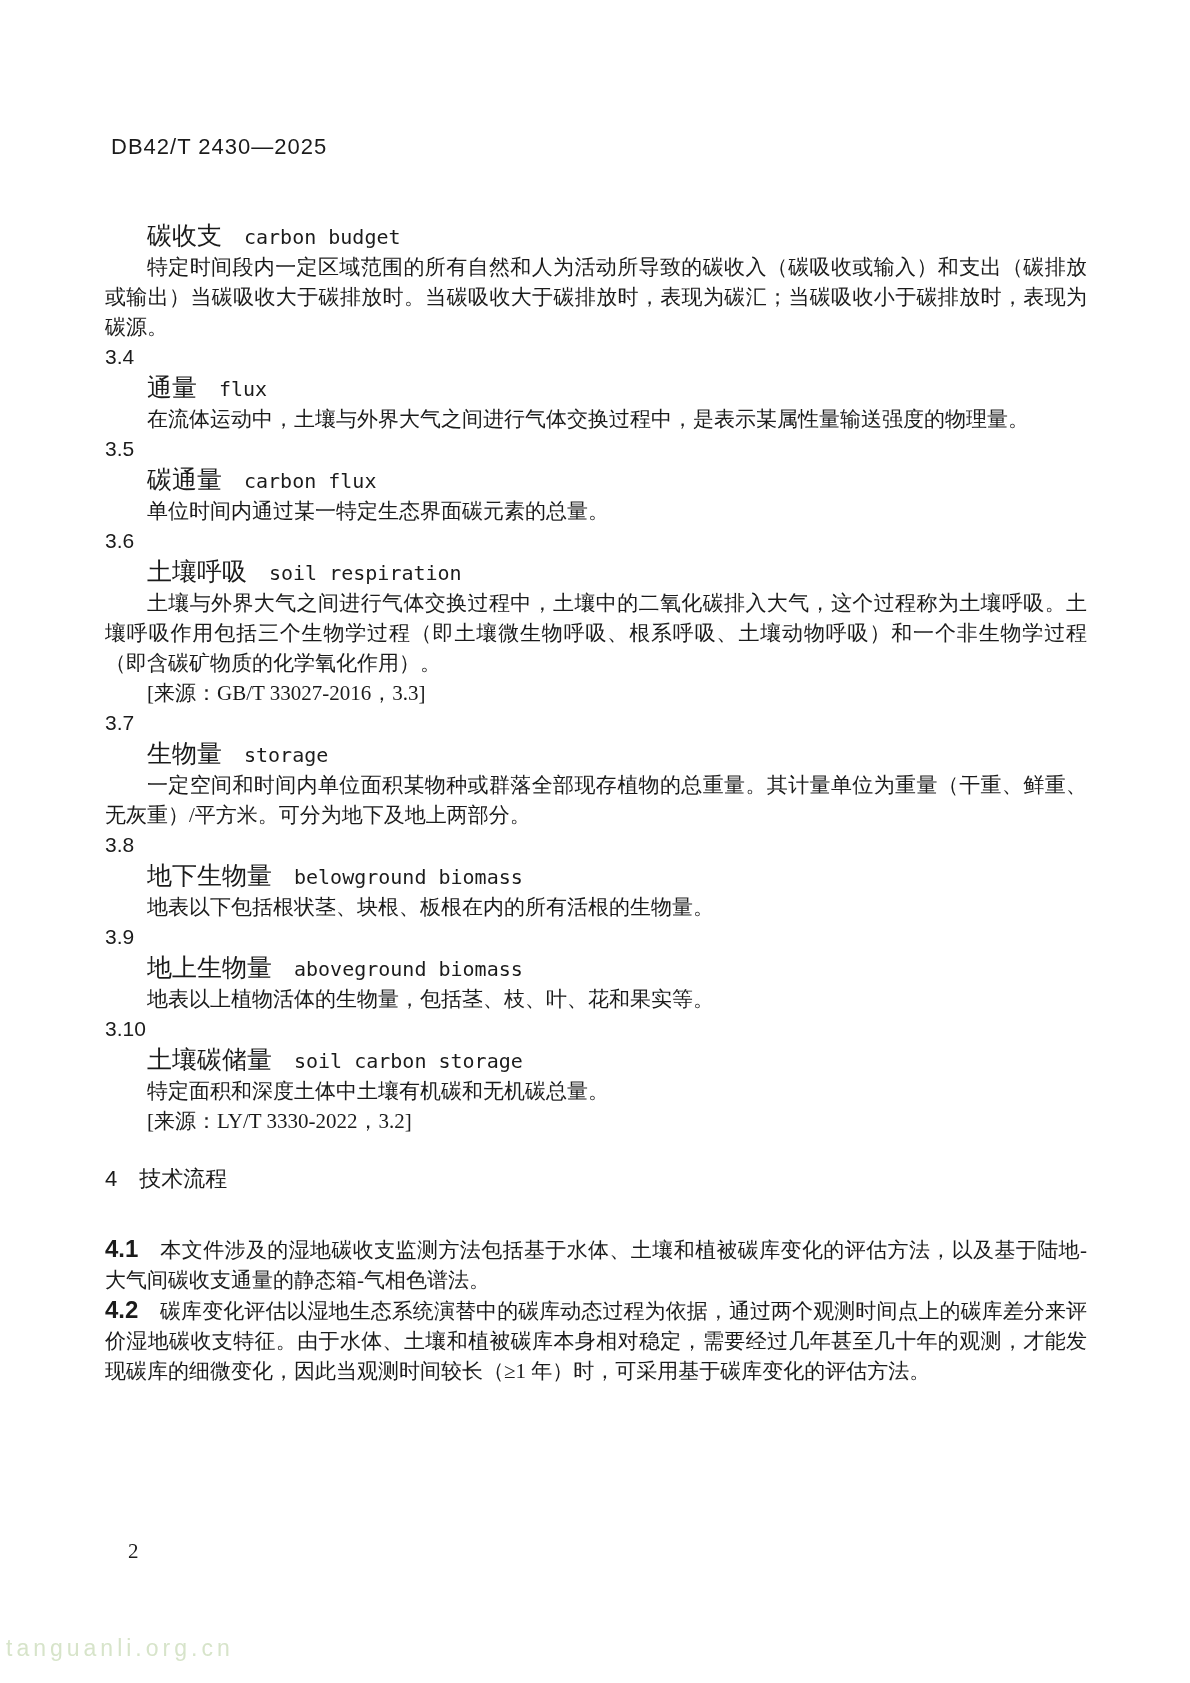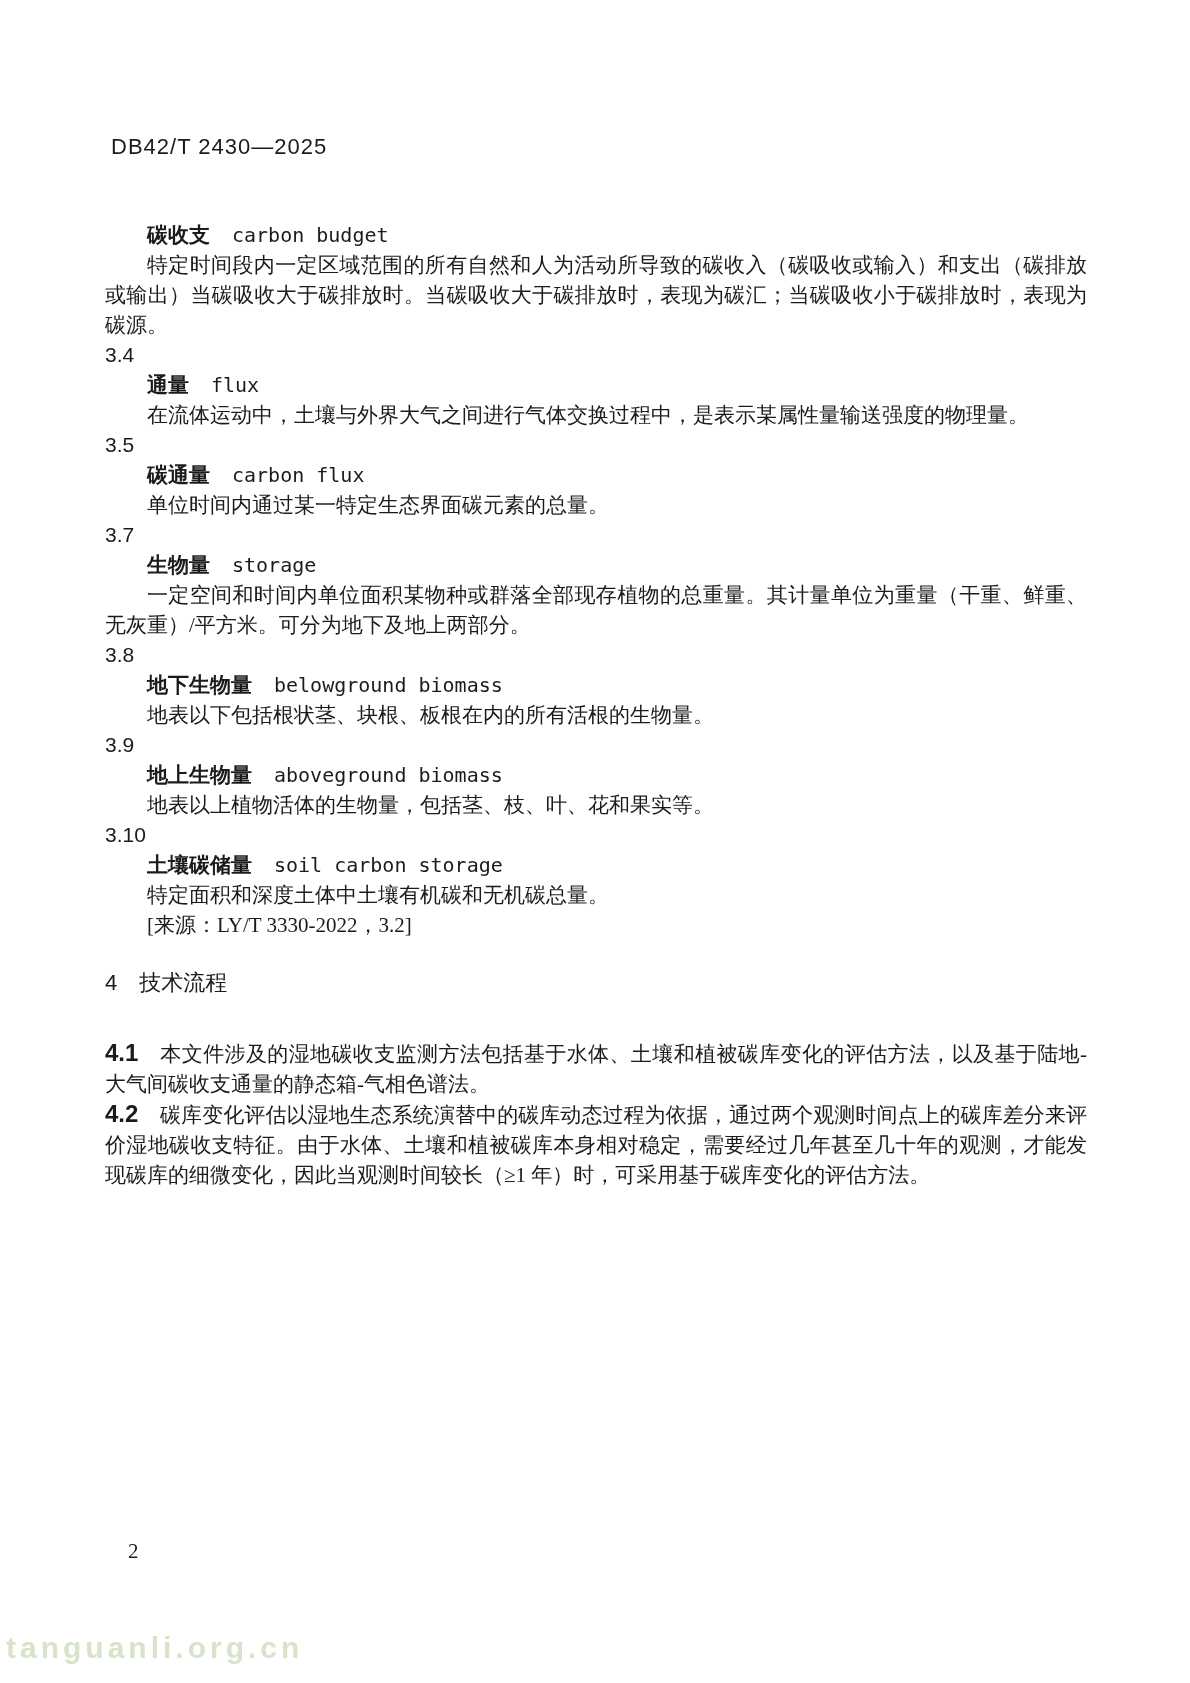--- a/index.html
+++ b/index.html
@@ -31,22 +31,22 @@
     font-size:21px;
     line-height:30px;
   }
   .term-line {
     margin-left:2em;
     line-height:30px;
     white-space:nowrap;
   }
   .term-zh {
     font-family:"Liberation Sans","DejaVu Sans",sans-serif;
-    font-weight:bold;
-    font-size:21px;
+    font-weight:normal;
+    font-size:25px;
   }
   .term-en {
     font-family:"DejaVu Sans Mono","Liberation Mono",monospace;
     font-size:20px;
     margin-left:1.1em;
   }
   .body-para {
     margin:0;
     text-indent:2em;
     text-align:justify;
@@ -74,22 +74,22 @@
   }
   .page-number {
     position:absolute;
     left:128px; top:1536px;
     font-size:21px;
   }
   .watermark {
     position:absolute;
     left:6px; bottom:20px;
     font-family:"Liberation Sans","DejaVu Sans",sans-serif;
-    font-weight:bold;
-    font-size:30px;
+    font-weight:normal;
+    font-size:23px;
     letter-spacing:4px;
     color:#d7e4ca;
   }
 </style>
 </head>
 <body>
 
 <div class="page">
   <div class="content">
 
@@ -111,20 +111,28 @@
     </section>
 
     <section class="term-sec">
       <div class="sec-num">3.5</div>
       <div class="term-line">
         <span class="term-zh">碳通量</span><span class="term-en">carbon flux</span>
       </div>
       <p class="body-para">单位时间内通过某一特定生态界面碳元素的总量。</p>
     </section>
 
+    <section class="term-sec">
+      <div class="sec-num">3.6</div>
+      <div class="term-line">
+        <span class="term-zh">土壤呼吸</span><span class="term-en">soil respiration</span>
+      </div>
+      <p class="body-para">土壤与外界大气之间进行气体交换过程中，土壤中的二氧化碳排入大气，这个过程称为土壤呼吸。土壤呼吸作用包括三个生物学过程（即土壤微生物呼吸、根系呼吸、土壤动物呼吸）和一个非生物学过程（即含碳矿物质的化学氧化作用）。</p>
+      <p class="source-line">[来源：GB/T 33027-2016，3.3]</p>
+    </section>
 
     <section class="term-sec">
       <div class="sec-num">3.7</div>
       <div class="term-line">
         <span class="term-zh">生物量</span><span class="term-en">storage</span>
       </div>
       <p class="body-para">一定空间和时间内单位面积某物种或群落全部现存植物的总重量。其计量单位为重量（干重、鲜重、无灰重）/平方米。可分为地下及地上两部分。</p>
     </section>
 
     <section class="term-sec">

